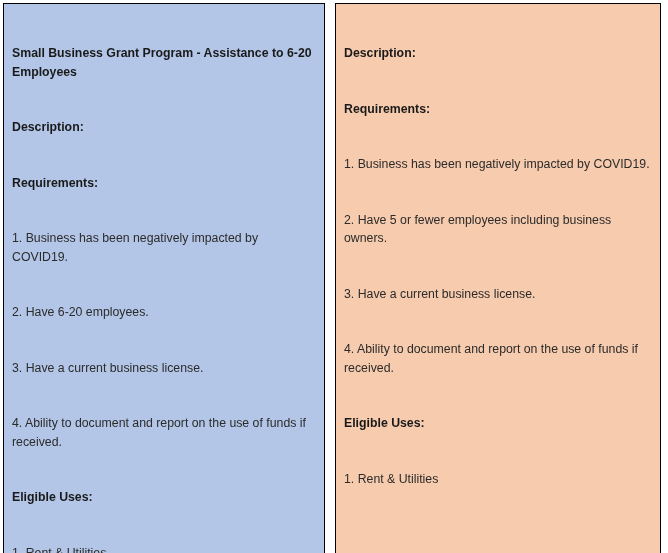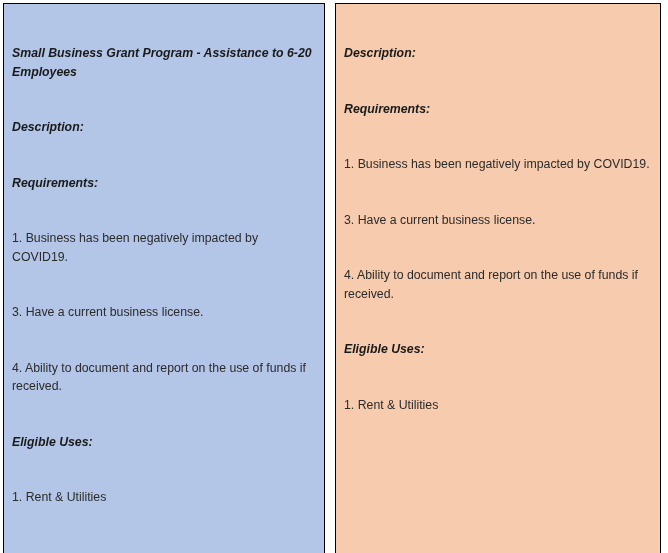--- a/index.html
+++ b/index.html
@@ -19,49 +19,51 @@
     column-gap:10px;row-gap:7px;
   }
   .cell{
     border:1.5px solid var(--border);
     padding:3px 8px 4px 8px;
     font-size:12.3px;line-height:18.5px;
     white-space:pre-wrap;
   }
   .cell.blue{background:var(--left-bg);}
   .cell.peach{background:var(--right-bg);}
-  .bold{font-weight:bold;color:var(--heading);font-style:italic;}
+  .bold{font-weight:bold;color:var(--heading);}
   .line{white-space:pre-wrap;}
 </style>
 </head>
 <body>
 
 <div class="page">
 
   <div class="top-grid">
 
     <div class="cell blue">
       <div class="bold line">Small Business Grant Program - Assistance to 6-20 Employees</div>
       <div class="bold line">Description:</div>
       <div class="bold line">Requirements:</div>
       <div class="line">1. Business has been negatively impacted by COVID19.</div>
+      <div class="line">2. Have 6-20 employees.</div>
       <div class="line">3. Have a current business license.</div>
       <div class="line">4. Ability to document and report on the use of funds if received.</div>
       <div class="bold line">Eligible Uses:</div>
       <div class="line">1. Rent &amp; Utilities</div>
       
       
       
       
     </div>
 
     <div class="cell peach">
       <div class="bold line">Description:</div>
       <div class="bold line">Requirements:</div>
       <div class="line">1. Business has been negatively impacted by COVID19.</div>
+      <div class="line">2. Have 5 or fewer employees including business owners.</div>
       <div class="line">3. Have a current business license.</div>
       <div class="line">4. Ability to document and report on the use of funds if received.</div>
       <div class="bold line">Eligible Uses:</div>
       <div class="line">1. Rent &amp; Utilities</div>
       
       
       
       
     </div>
 

